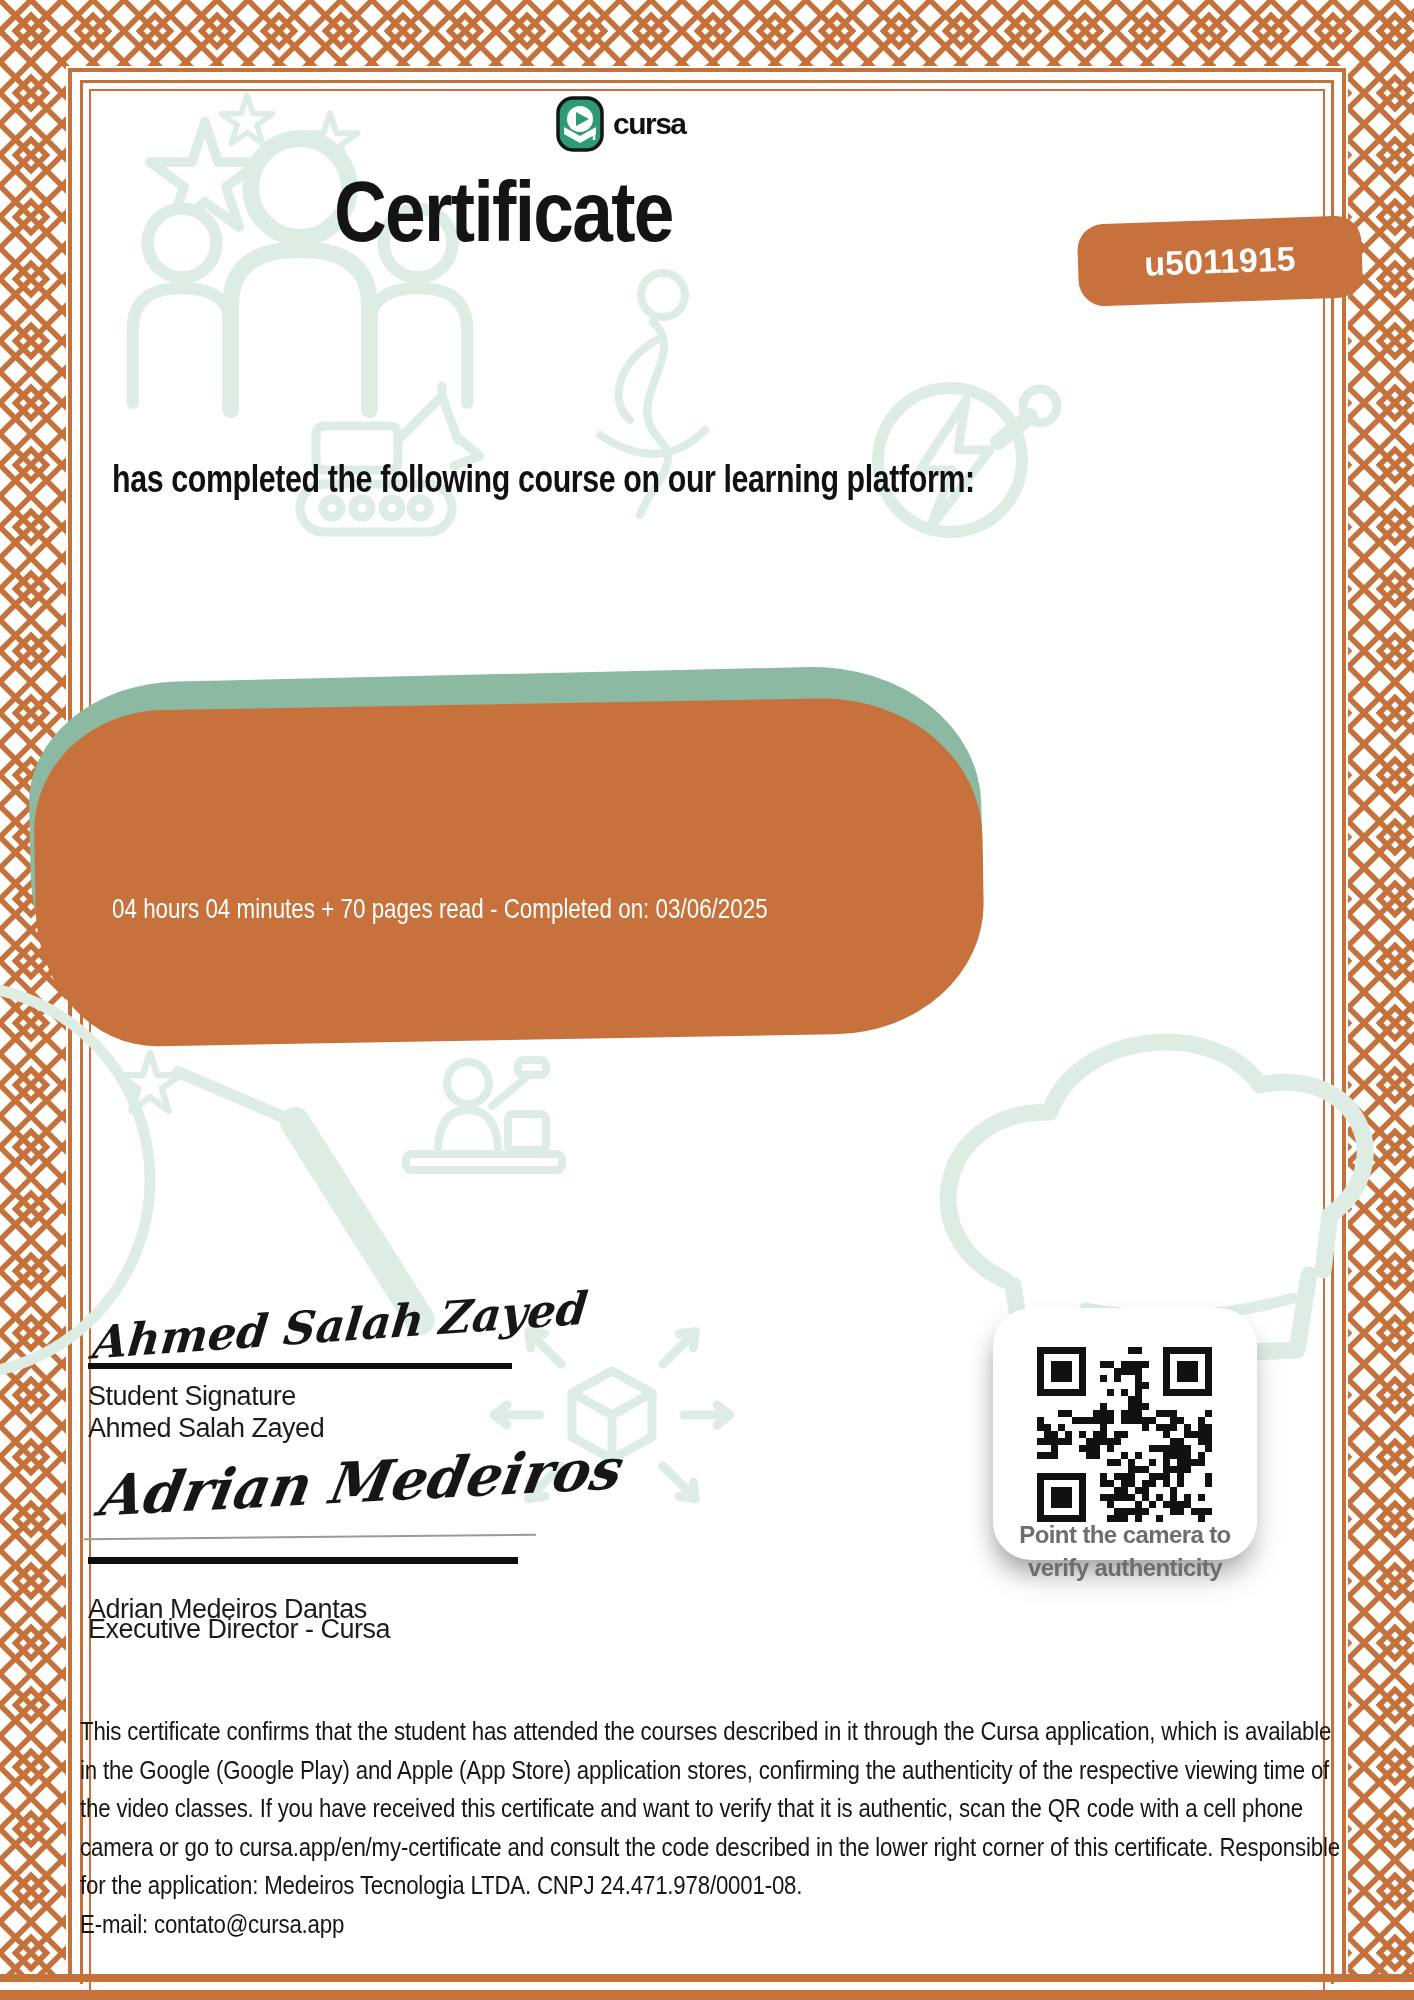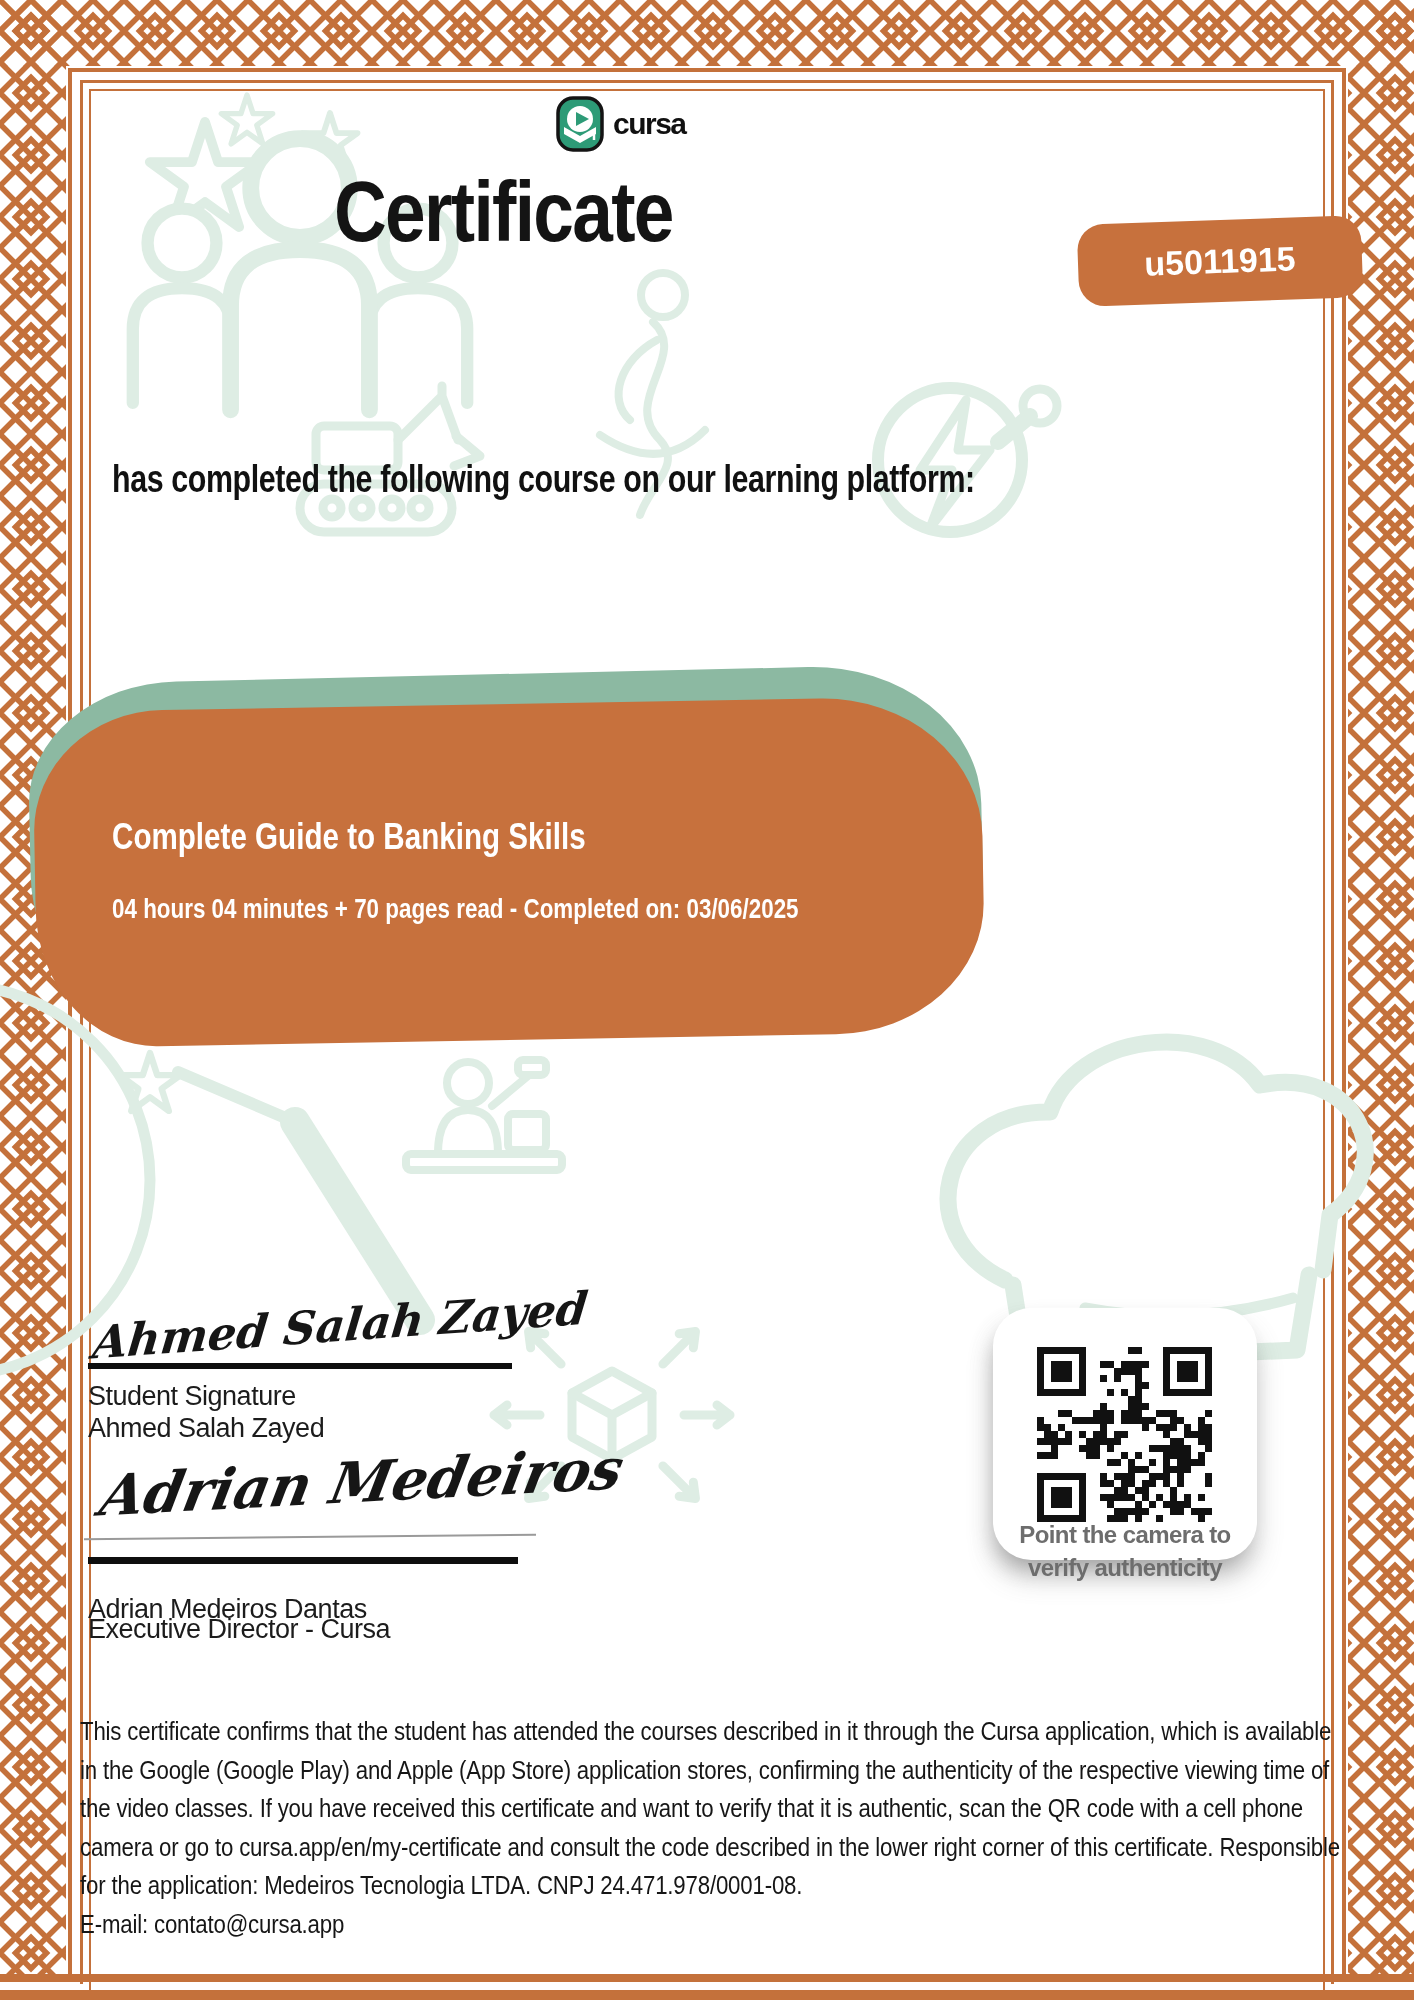--- a/index.html
+++ b/index.html
@@ -28,21 +28,21 @@
   .intro-line{position:absolute;left:112px;white-space:nowrap;color:#111;}
   .cx80{display:inline-block;transform:scaleX(.8);transform-origin:left top;}
   .bold38{font-size:38px;font-weight:700;letter-spacing:-.5px;}
 
   
   .blob-teal{position:absolute;left:30px;top:674px;width:952px;height:332px;background:#8CB9A2;
              border-radius:150px 170px 150px 130px/120px 140px 130px 140px;transform:rotate(-1.3deg);}
   .blob-orange{position:absolute;left:35px;top:704px;width:948px;height:336px;background:#C7713D;
              border-radius:130px 160px 150px 120px/120px 140px 130px 140px;transform:rotate(-1deg);}
   .course-title{position:absolute;left:112px;top:816px;color:#fff;font-size:37px;font-weight:700;white-space:nowrap;}
-  .course-details{position:absolute;left:112px;top:893px;color:#fff;font-size:28px;font-weight:700;white-space:nowrap;}
+  .course-details{position:absolute;left:112px;top:893px;color:#fff;font-size:28px;font-weight:400;white-space:nowrap;}
 
   
   .script{font-family:"DejaVu Serif", serif;font-style:italic;font-weight:700;color:#161616;white-space:nowrap;}
   .script1{position:absolute;left:96px;top:1316px;font-size:45px;transform:rotate(-4deg) skewX(-10deg);transform-origin:left top;}
   .script2{position:absolute;left:108px;top:1462px;font-size:56px;transform:rotate(-3deg) skewX(-14deg);transform-origin:left top;}
   .sigline{position:absolute;background:#0e0e0e;}
   .sigline1{left:88px;top:1363px;width:424px;height:6px;}
   .sigline2{left:88px;top:1557px;width:430px;height:7px;}
   .siglineThin{position:absolute;left:84px;top:1536px;width:452px;height:2px;background:#9a9a9a;transform:rotate(-.6deg);}
   .sigtext{position:absolute;left:88px;font-size:27px;letter-spacing:-.5px;color:#1c1c1c;white-space:nowrap;}
@@ -188,23 +188,20 @@
   <div class="id-badge">
     <span>u5011915</span>
   </div>
 
   <div class="intro-line" style="top:458px;">
     <span class="cx80 bold38">has completed the following course on our learning platform:</span>
   </div>
 
   <div class="blob-teal"></div>
   <div class="blob-orange"></div>
-  <div class="course-title">
-    <span class="cx80">Complete Guide to Banking Skills</span>
-  </div>
   <div class="course-details">
     <span class="cx80">04 hours 04 minutes + 70 pages read - Completed on: 03/06/2025</span>
   </div>
 
   <div class="script script1">Ahmed Salah Zayed</div>
   <div class="sigline sigline1"></div>
   <div class="sigtext" style="top:1381px;">Student Signature</div>
   <div class="sigtext" style="top:1413px;">Ahmed Salah Zayed</div>
 
   <div class="script script2">Adrian Medeiros</div>

